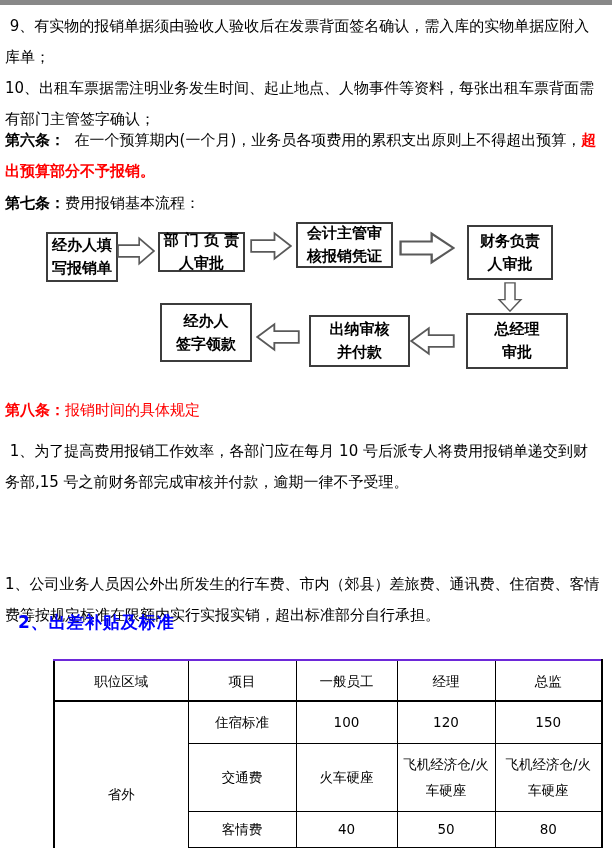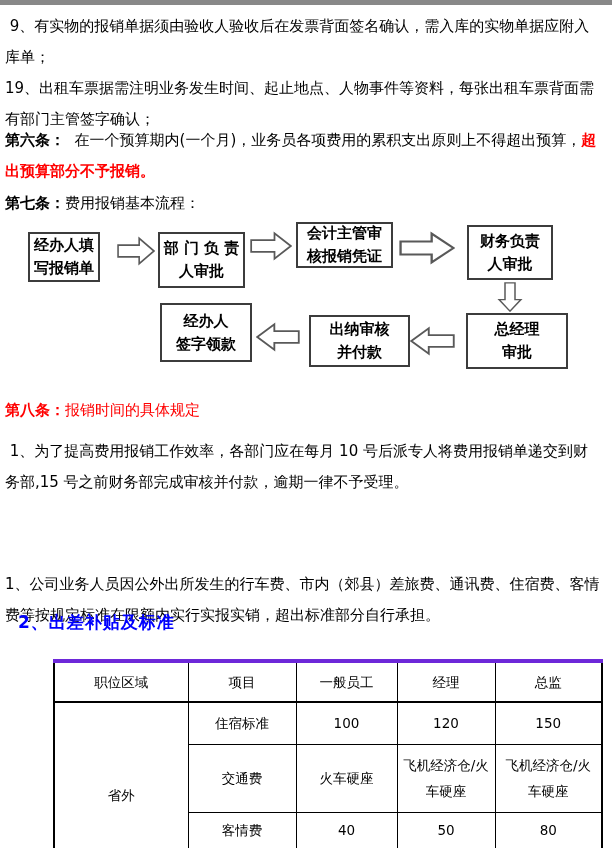--- a/index.html
+++ b/index.html
@@ -48,40 +48,40 @@
     width:548px;
     font-size:13.5px;
   }
   .std-table td{
     border:1px solid #000;
     text-align:center;vertical-align:middle;
     padding:2px 4px;
     overflow:hidden;
     line-height:26px;
   }
-  .std-table tr.hdr td{border-top:4px solid #6d28d9;border-bottom:2px solid #000;}
+  .std-table tr.hdr td{border-top:2px solid #6d28d9;border-bottom:2px solid #000;}
   .std-table td.edge-l{border-left:2px solid #000;}
   .std-table td.edge-r{border-right:2px solid #000;}
 </style>
 </head>
 <body>
 
 <div class="page">
 
   <div class="para" style="top:6px"> 9、有实物的报销单据须由验收人验收后在发票背面签名确认，需入库的实物单据应附入库单；</div>
-  <div class="para" style="top:68px">19、出租车票据需注明业务发生时间、起止地点、人物事件等资料，每张出租车票背面需有部门主管签字确认；</div>
+  <div class="para" style="top:68px">10、出租车票据需注明业务发生时间、起止地点、人物事件等资料，每张出租车票背面需有部门主管签字确认；</div>
 
   <div class="para" style="top:183px"><span class="bold">第七条：</span><span>费用报销基本流程：</span></div>
 
   <div class="para" style="top:120px"><span class="bold">第六条：</span><span>  在一个预算期内(一个月)，业务员各项费用的累积支出原则上不得超出预算，</span><span class="bold red">超出预算部分不予报销。</span></div>
 
   <div class="flowchart">
-    <div class="flow-box" style="left:28px;top:17px;width:72px;height:50px">经办人填
+    <div class="flow-box" style="left:46px;top:17px;width:72px;height:50px">经办人填
 写报销单</div>
-    <div class="flow-box" style="left:158px;top:17px;width:87px;height:56px">部 门 负 责
+    <div class="flow-box" style="left:158px;top:17px;width:87px;height:40px">部 门 负 责
 人审批</div>
     <div class="flow-box" style="left:296px;top:7px;width:97px;height:46px">会计主管审
 核报销凭证</div>
     <div class="flow-box" style="left:467px;top:10px;width:86px;height:55px">财务负责
 人审批</div>
     <div class="flow-box" style="left:160px;top:88px;width:92px;height:59px">经办人
 签字领款</div>
     <div class="flow-box" style="left:309px;top:100px;width:101px;height:52px">出纳审核
 并付款</div>
     <div class="flow-box" style="left:466px;top:98px;width:102px;height:56px">总经理

